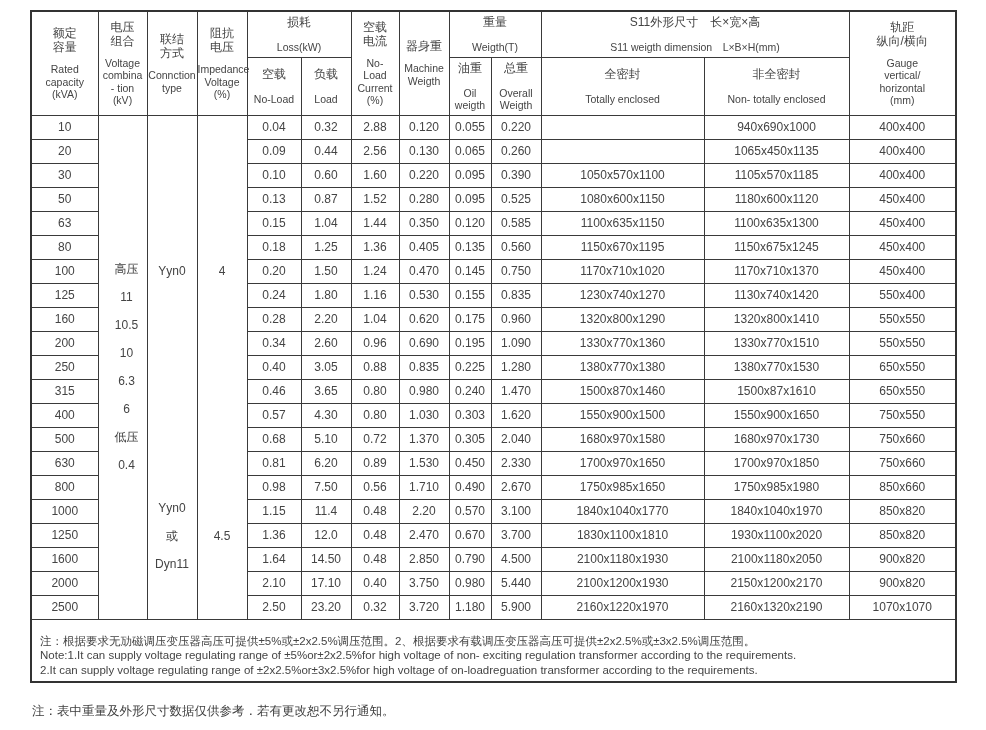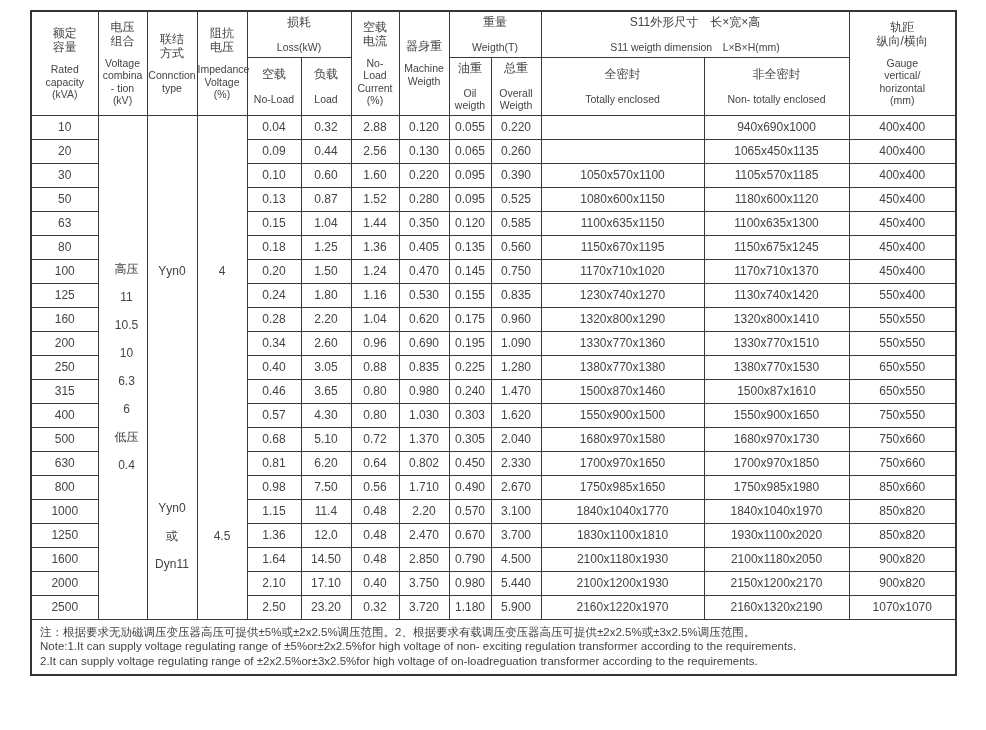--- a/index.html
+++ b/index.html
@@ -66,21 +66,21 @@
     position: absolute; left: 0; right: 0; top: 83.5%;
     transform: translateY(-50%);
     white-space: pre-line;
     line-height: 28px;
     font-size: 12px;
   }
   tfoot td.notes {
     height: 56px;
     text-align: left;
     vertical-align: top;
-    padding: 5px 8px 4px 8px;
+    padding: 14px 8px 4px 8px;
   }
   tfoot td.notes div {
     font-size: 11.5px;
     line-height: 14.5px;
     white-space: nowrap;
     overflow: hidden;
   }
   .footer-note {
     position: absolute;
     left: 32px; top: 703px;
@@ -387,22 +387,22 @@
           <td>0.305</td>
           <td>2.040</td>
           <td>1680x970x1580</td>
           <td>1680x970x1730</td>
           <td>750x660</td>
         </tr>
         <tr>
           <td>630</td>
           <td>0.81</td>
           <td>6.20</td>
-          <td>0.64</td>
-          <td>0.802</td>
+          <td>0.89</td>
+          <td>1.530</td>
           <td>0.450</td>
           <td>2.330</td>
           <td>1700x970x1650</td>
           <td>1700x970x1850</td>
           <td>750x660</td>
         </tr>
         <tr>
           <td>800</td>
           <td>0.98</td>
           <td>7.50</td>
@@ -479,13 +479,14 @@
       <tr>
         <td class="notes" colspan="13">
           <div>注：根据要求无劢磁调压变压器高压可提供±5%或±2x2.5%调压范围。2、根据要求有载调压变压器高压可提供±2x2.5%或±3x2.5%调压范围。</div>
           <div>Note:1.It can supply voltage regulating range of ±5%or±2x2.5%for high voltage of non- exciting regulation transformer according to the requirements.</div>
           <div>2.It can supply voltage regulating range of ±2x2.5%or±3x2.5%for high voltage of on-loadreguation transformer according to the requirements.</div>
         </td>
       </tr>
     </tfoot>
   </table>
 
+  <div class="footer-note">注：表中重量及外形尺寸数据仅供参考．若有更改恕不另行通知。</div>
 </div>
 
 </body></html>

